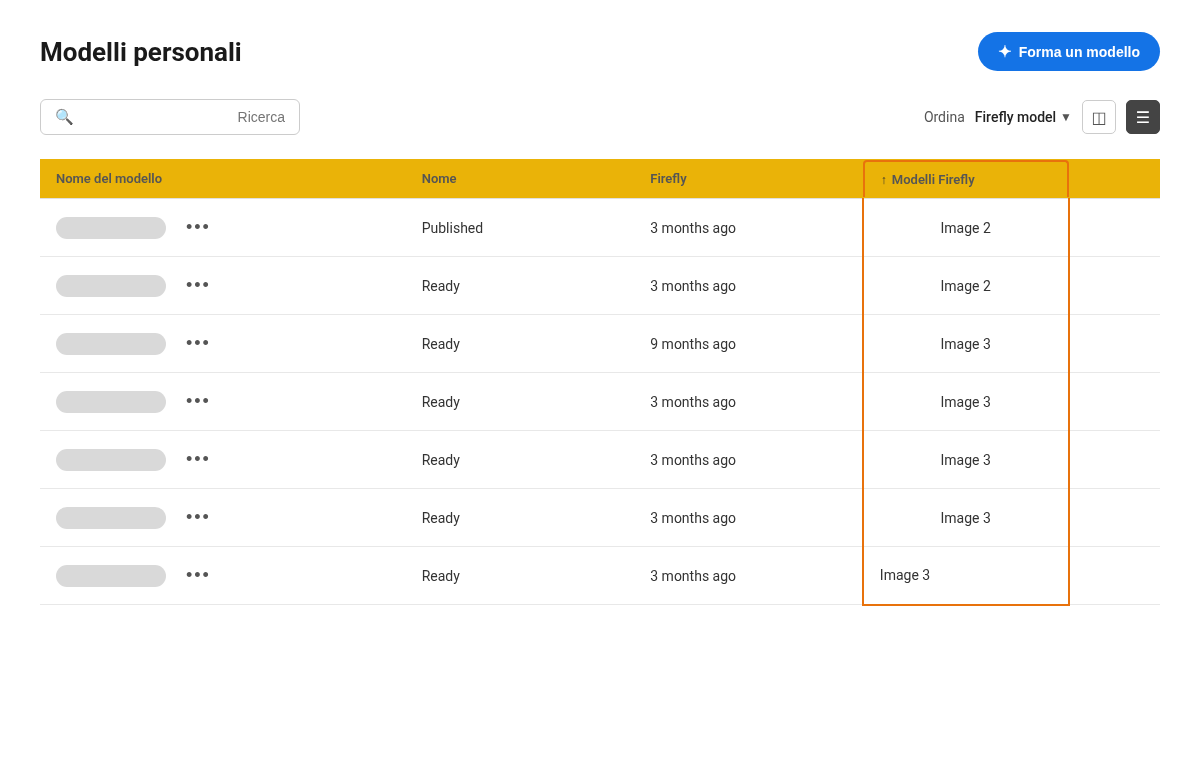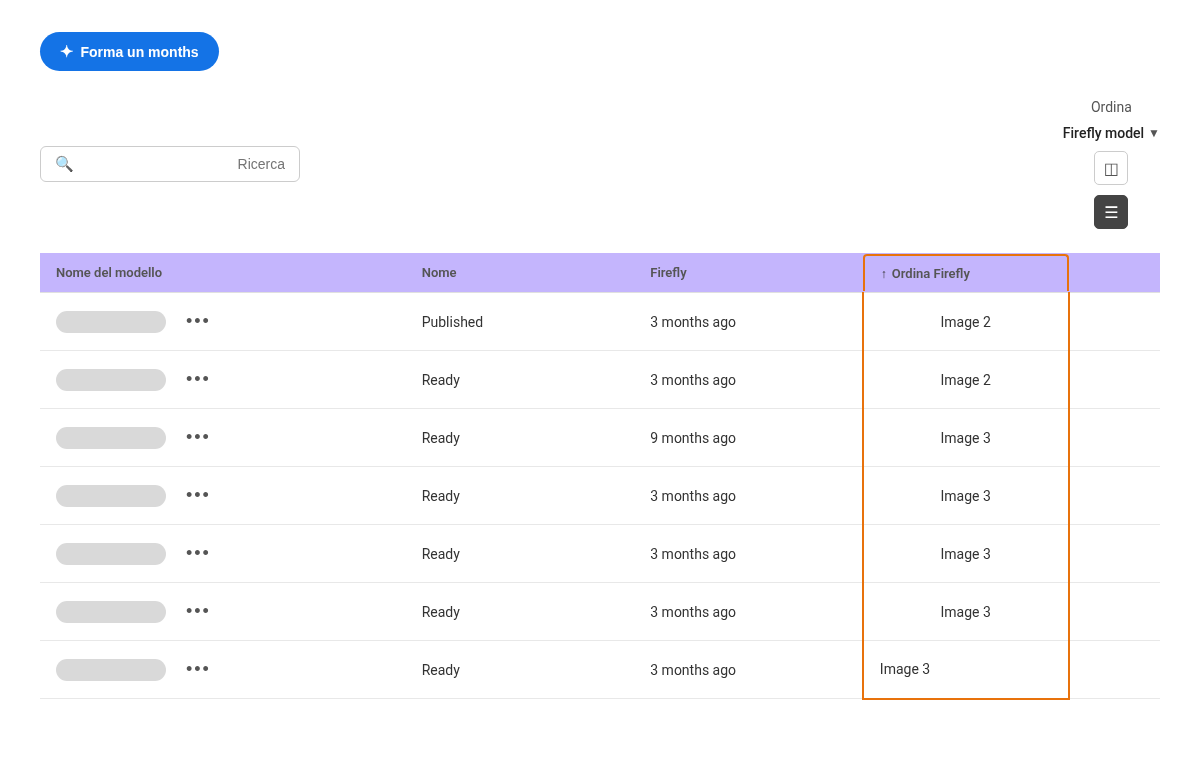--- a/index.html
+++ b/index.html
@@ -62,21 +62,20 @@
       color: #444;
       width: 100%;
       background: transparent;
       text-align: right;
     }
     .search-icon { color: #777; font-size: 15px; }
     .right-toolbar {
       display: flex;
       align-items: center;
       gap: 10px;
-      flex-direction: column;
     }
     .sort-label { color: #555; font-size: 14px; }
     .sort-select {
       display: flex;
       align-items: center;
       gap: 4px;
       cursor: pointer;
       font-size: 14px;
       color: #222;
       font-weight: 500;
@@ -107,21 +106,21 @@
     }
     .table-container thead tr {
       border-bottom: 1.5px solid #e0e0e0;
     }
     .table-container th {
       text-align: left;
       padding: 12px 16px;
       font-size: 13px;
       font-weight: 600;
       color: #555;
-      background: #c4b5fd;
+      background: #eab308;
     }
     .col-name { width: 320px; }
     .col-stato { width: 200px; }
     .col-creato { width: 200px; }
     .col-firefly {
       width: 180px;
       position: relative;
     }
     .col-firefly-header {
       border: 2.5px solid #e8720c;
@@ -173,23 +172,24 @@
       align-items: center;
       gap: 12px;
     }
   </style>
 </head>
 <body>
 
 <div class="page">
 
   <div class="header">
+    <h1 class="page-title">Modelli personali</h1>
     <button class="btn-primary">
       <span class="star-icon">✦</span>
-      <span>Forma un months</span>
+      <span>Forma un modello</span>
     </button>
   </div>
 
   <div class="toolbar">
     <div class="search-wrapper">
       <span class="search-icon">🔍</span>
       <input type="text" placeholder="Ricerca" style="">
     </div>
     <div class="right-toolbar">
       <span class="sort-label">Ordina</span>
@@ -214,21 +214,21 @@
         </th>
         <th class="col-stato">
           <span>Nome</span>
         </th>
         <th class="col-creato">
           <span>Firefly</span>
         </th>
         <th class="col-firefly" style="padding:0;">
           <div class="col-firefly-header">
             <span class="sort-up-icon">↑</span>
-            <span>Ordina Firefly</span>
+            <span>Modelli Firefly</span>
           </div>
         </th>
         <th style="width:80px;"></th>
       </tr>
     </thead>
     <tbody id="table-body">
     <tr>
           <td>
       <div class="name-cell">
         <span class="name-pill"></span>

